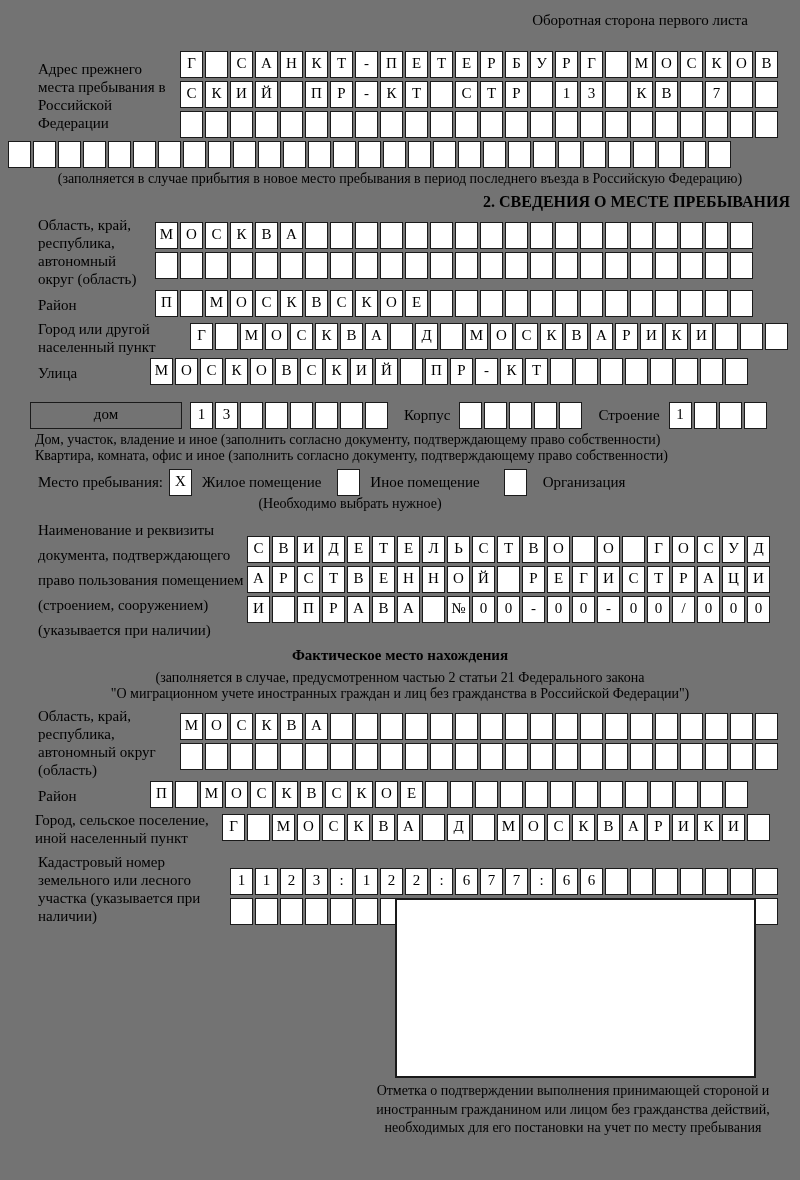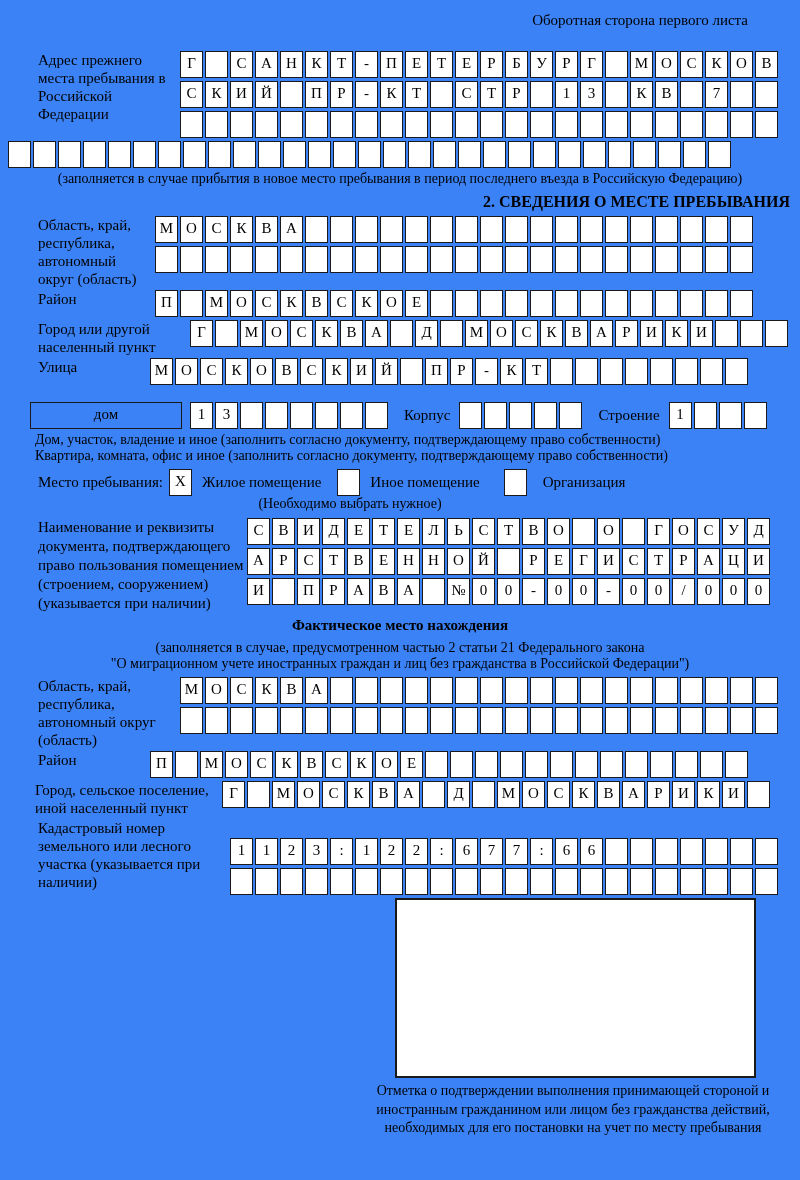--- a/index.html
+++ b/index.html
@@ -1,22 +1,22 @@
 <!DOCTYPE html>
 <html lang="ru"><head>
 <meta charset="utf-8">
 <style>
   html,body{margin:0;padding:0;background:#fff;}
   .page{
-    position:relative;width:800px;height:1180px;margin:0 auto;background:#3b82f6;
+    position:relative;width:800px;height:1180px;margin:0 auto;background:#737373;
     font-family:"Liberation Serif","DejaVu Serif",serif;color:#000;
     overflow:hidden;box-sizing:border-box;padding:0 10px;
   }
   .header-note{margin:12px 42px 0 0;text-align:right;font-size:15px;}
-  .frow{display:flex;align-items:flex-start;}
+  .frow{display:flex;align-items:center;}
   .lbl{font-size:15px;line-height:18px;flex:none;}
   .grids{flex:none;}
   .boxrow{height:27px;margin-bottom:3px;white-space:nowrap;}
   .cell{
     display:inline-block;box-sizing:border-box;width:23px;height:27px;
     border:1.7px solid #1a1a1a;margin-right:2px;text-align:center;
     font-size:15px;line-height:23px;vertical-align:top;background:#fff;
   }
   .wide-box{
     display:inline-block;box-sizing:border-box;height:27px;border:1.7px solid #1a1a1a;
@@ -97,21 +97,21 @@
     <span class="cell" style="margin-left:6px;">X</span>
     <span style="margin-left:8px;">Жилое помещение</span>
     <span class="cell" style="margin-left:16px;"></span>
     <span style="margin-left:8px;">Иное помещение</span>
     <span class="cell" style="margin-left:24px;"></span>
     <span style="margin-left:14px;">Организация</span>
   </div>
   <div class="caption" style="margin-left:150px;width:380px;text-align:center;">(Необходимо выбрать нужное)</div>
 
   <div class="frow" style="margin-top:6px;">
-    <div class="lbl" style="margin-left:28px;width:209px;line-height:19px;">Наименование и реквизиты документа, подтверждающего право пользования помещением (строением, сооружением) (указывается при наличии)</div>
+    <div class="lbl" style="margin-left:28px;width:209px;line-height:25px;">Наименование и реквизиты документа, подтверждающего право пользования помещением (строением, сооружением) (указывается при наличии)</div>
     <div class="grids">
       <div class="boxrow"><span class="cell">С</span><span class="cell">В</span><span class="cell">И</span><span class="cell">Д</span><span class="cell">Е</span><span class="cell">Т</span><span class="cell">Е</span><span class="cell">Л</span><span class="cell">Ь</span><span class="cell">С</span><span class="cell">Т</span><span class="cell">В</span><span class="cell">О</span><span class="cell"></span><span class="cell">О</span><span class="cell"></span><span class="cell">Г</span><span class="cell">О</span><span class="cell">С</span><span class="cell">У</span><span class="cell">Д</span></div>
       <div class="boxrow"><span class="cell">А</span><span class="cell">Р</span><span class="cell">С</span><span class="cell">Т</span><span class="cell">В</span><span class="cell">Е</span><span class="cell">Н</span><span class="cell">Н</span><span class="cell">О</span><span class="cell">Й</span><span class="cell"></span><span class="cell">Р</span><span class="cell">Е</span><span class="cell">Г</span><span class="cell">И</span><span class="cell">С</span><span class="cell">Т</span><span class="cell">Р</span><span class="cell">А</span><span class="cell">Ц</span><span class="cell">И</span></div>
       <div class="boxrow"><span class="cell">И</span><span class="cell"></span><span class="cell">П</span><span class="cell">Р</span><span class="cell">А</span><span class="cell">В</span><span class="cell">А</span><span class="cell"></span><span class="cell">№</span><span class="cell">0</span><span class="cell">0</span><span class="cell">-</span><span class="cell">0</span><span class="cell">0</span><span class="cell">-</span><span class="cell">0</span><span class="cell">0</span><span class="cell">/</span><span class="cell">0</span><span class="cell">0</span><span class="cell">0</span></div>
     </div>
   </div>
 
   <div class="sub-title" style="margin-top:4px;">Фактическое место нахождения</div>
   <div class="caption center" style="margin-top:6px;">(заполняется в случае, предусмотренном частью 2 статьи 21 Федерального закона</div>
   <div class="caption center">"О миграционном учете иностранных граждан и лиц без гражданства в Российской Федерации")</div>

